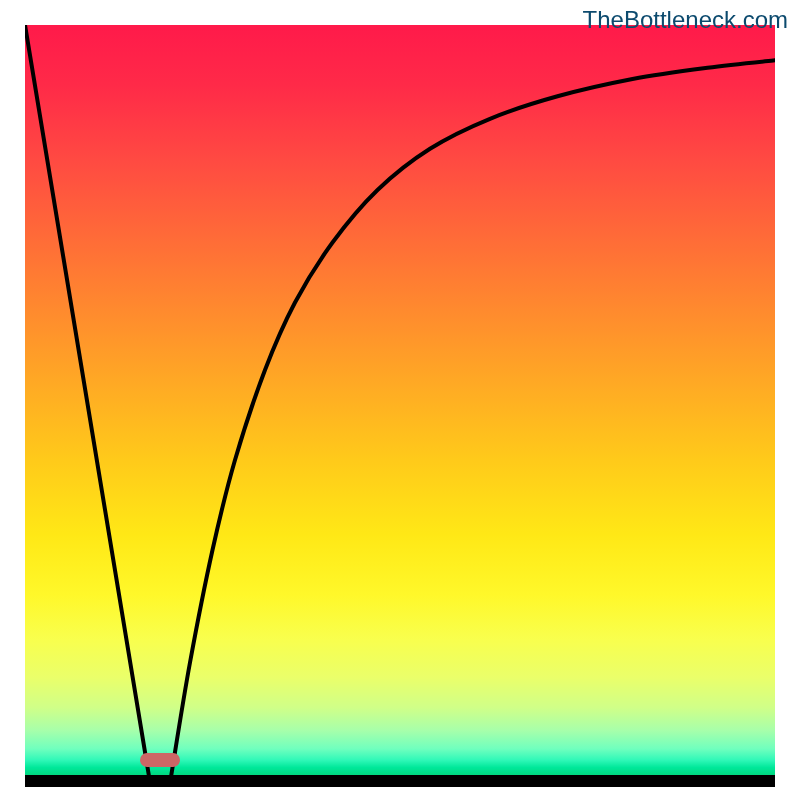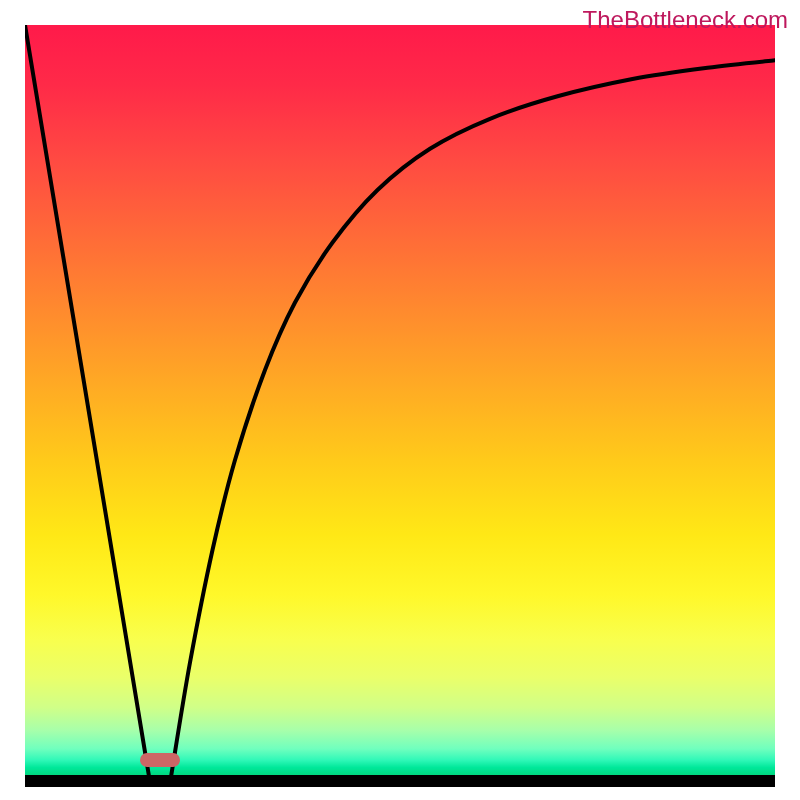--- a/index.html
+++ b/index.html
@@ -11,21 +11,21 @@
   .container {
     width: 800px;
     height: 800px;
     position: relative;
   }
   .watermark {
     position: absolute;
     top: 6px;
     right: 12px;
     font-size: 24px;
-    color: #be185d;
+    color: #0c4a6e;
     font-family: Arial, sans-serif;
     z-index: 10;
   }
   .chart-frame {
     position: absolute;
     top: 25px;
     left: 25px;
     width: 750px;
     height: 762px;
     background: #000000;

